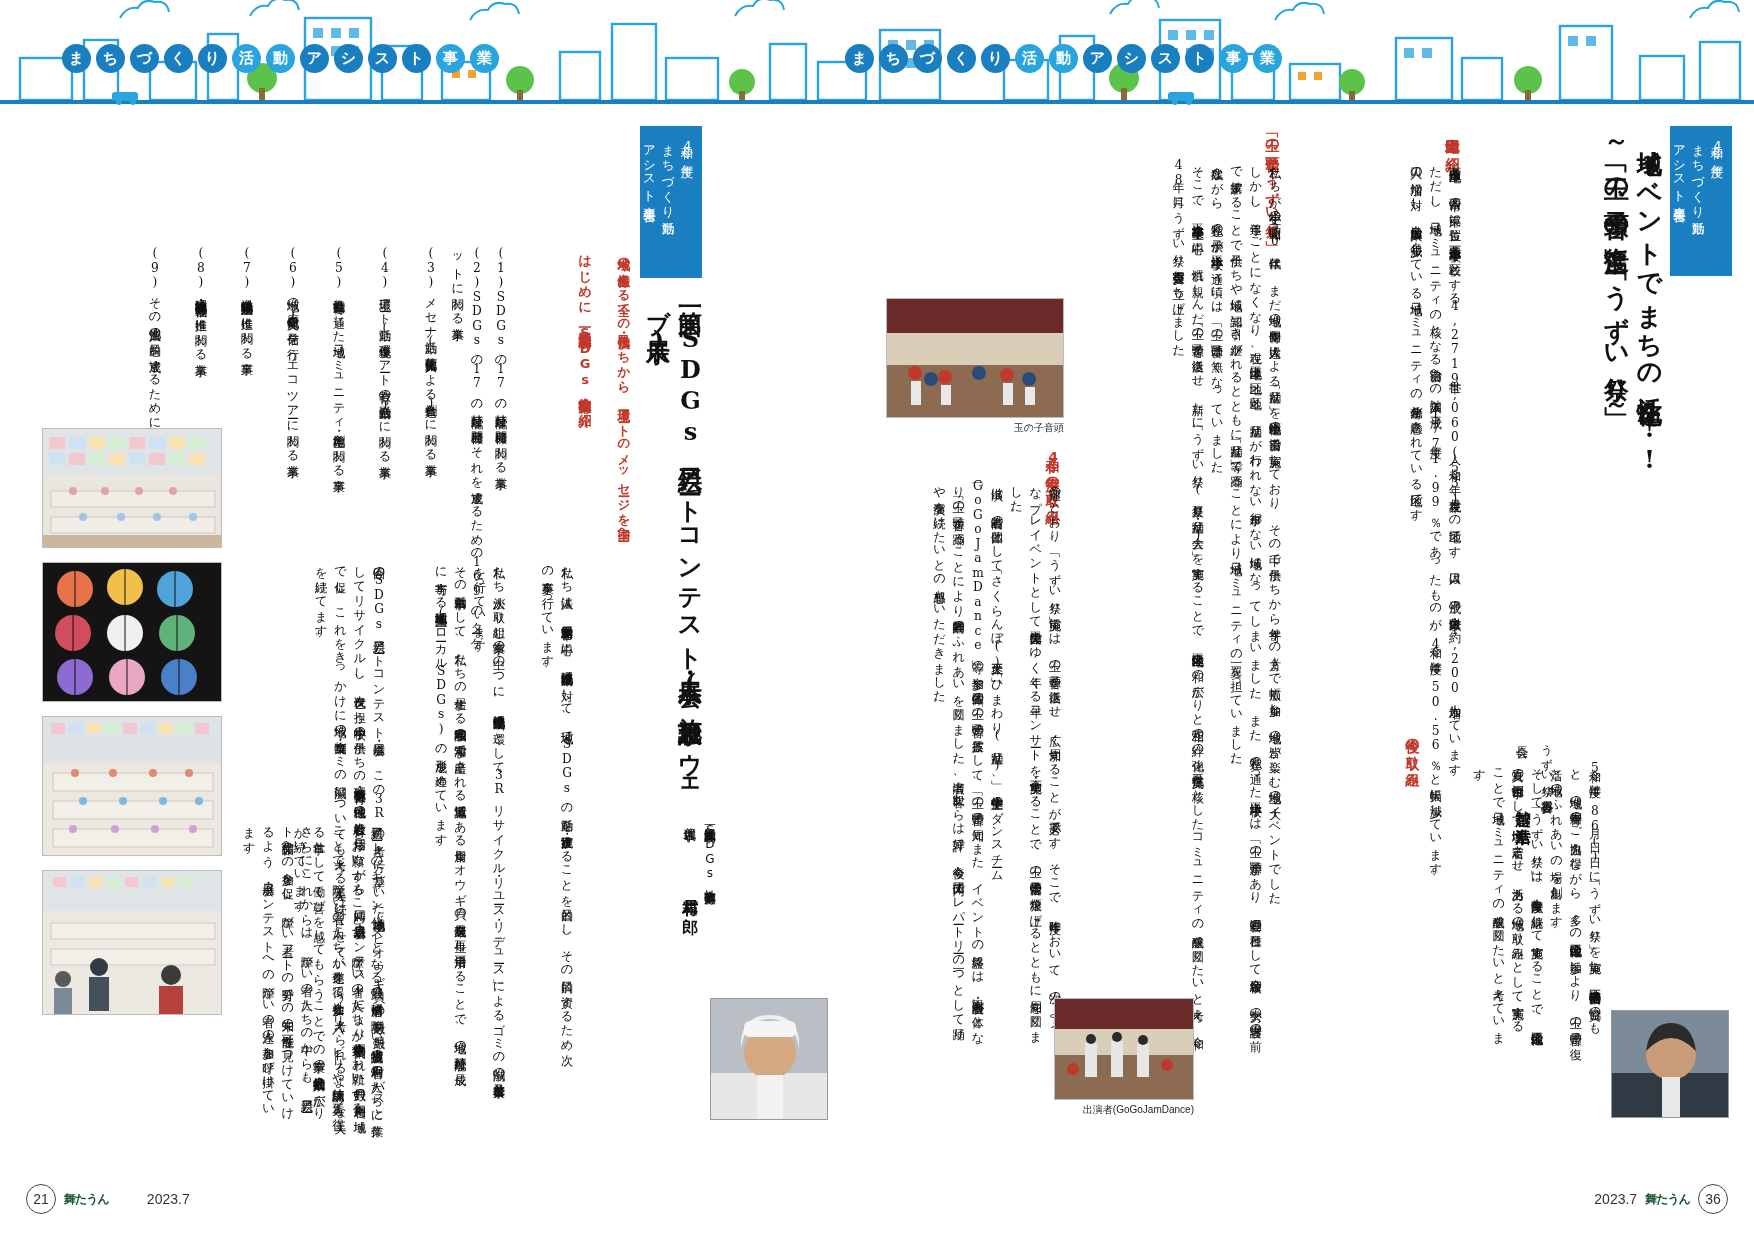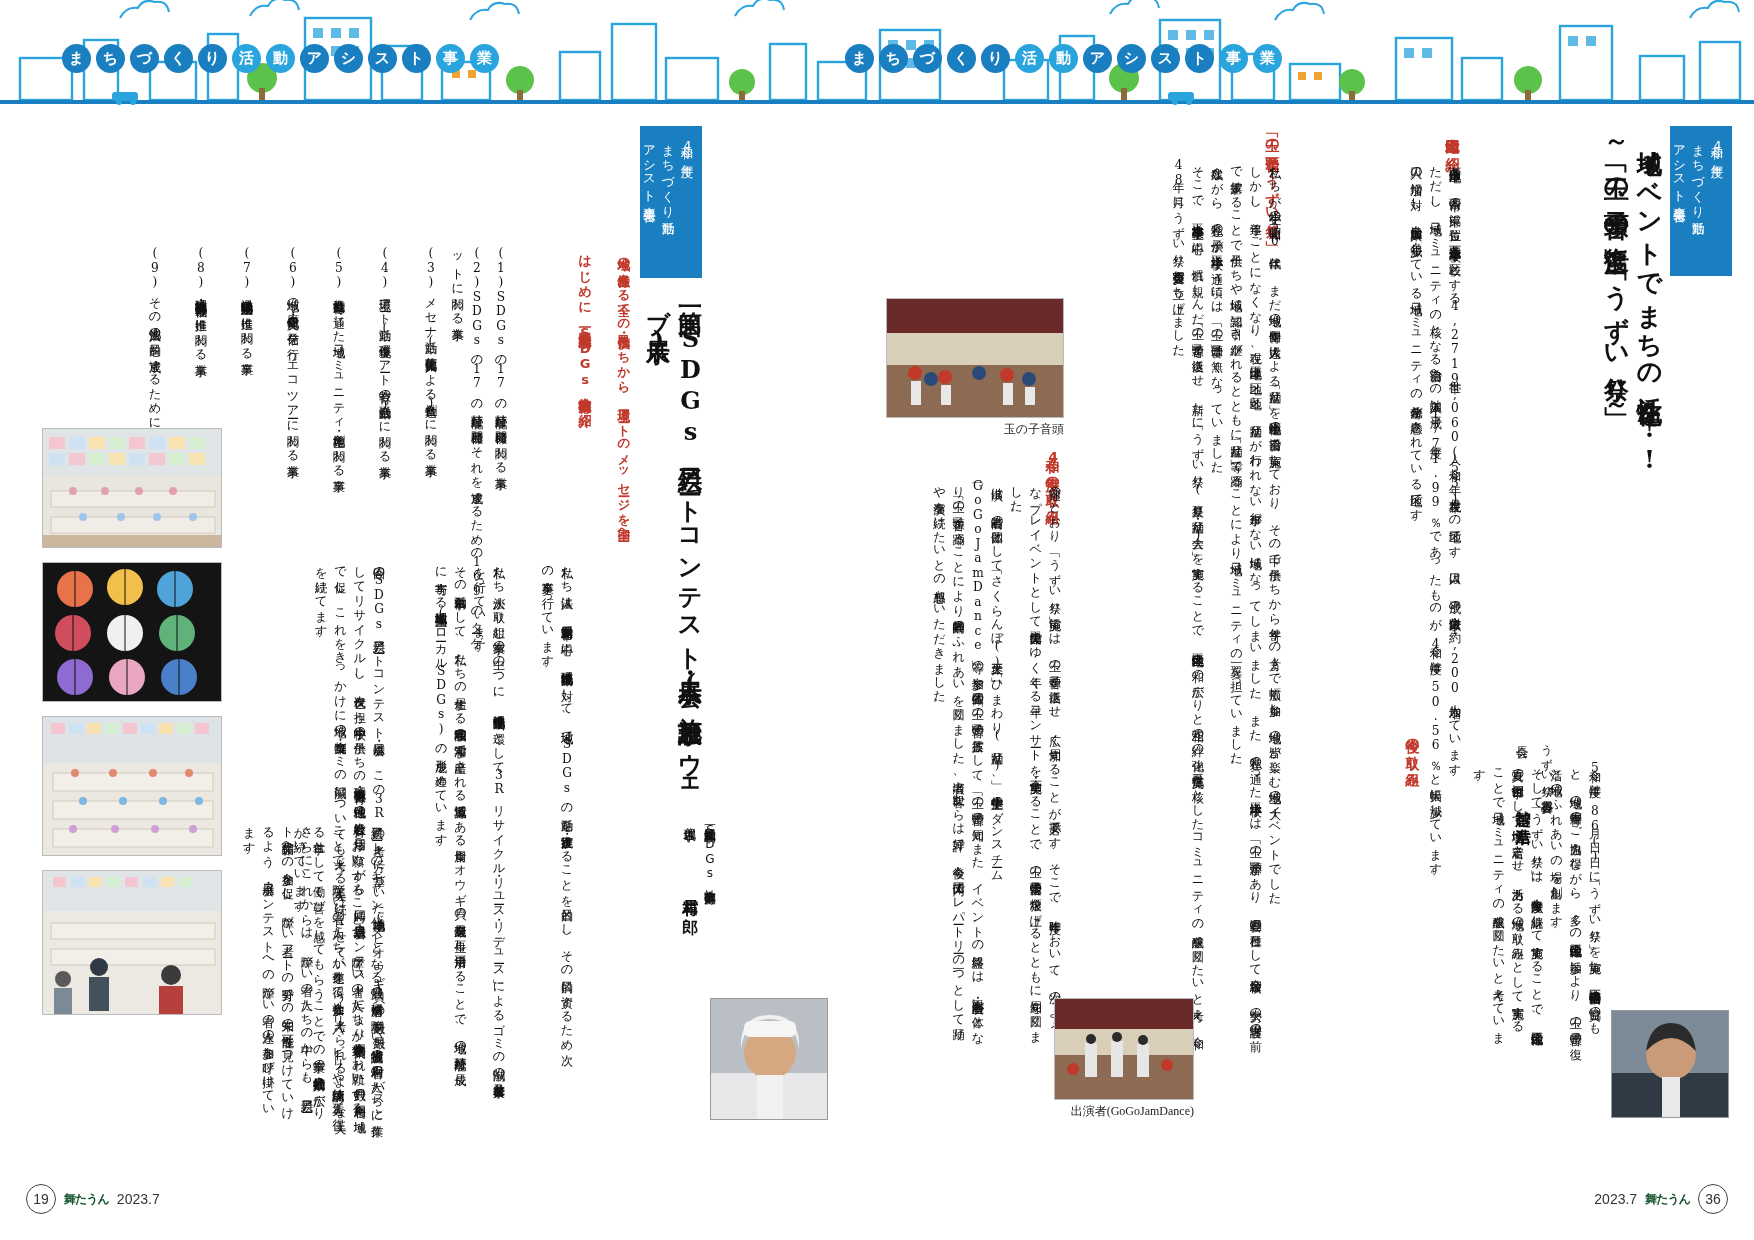--- a/index.html
+++ b/index.html
@@ -41,21 +41,21 @@
   .footer.right { right:26px; }
   .pagenum {
     width:30px;height:30px;border-radius:50%;
     border:1.5px solid #444; display:flex;align-items:center;justify-content:center;
     font-size:14px; color:#333;
   }
   .mag-logo {
     font-family:"Liberation Serif", serif; font-size:12px; font-weight:bold; color:#14532d;
     letter-spacing:-1px;
   }
-  .mag-date { font-size:14px; color:#333; }
+  .mag-date { font-size:14px; color:#333;margin-left:30px; }
 
   
   .vtext {
     writing-mode: vertical-rl;
     text-orientation: upright;
     font-family:"DejaVu Serif", serif;
     line-height:1.58;
     letter-spacing:0.5px;
   }
   .vtext.sans { font-family:"DejaVu Sans", sans-serif; }
@@ -70,21 +70,21 @@
   }
 
   .headline {
     writing-mode:vertical-rl; text-orientation:upright;
     font-family:"DejaVu Serif", serif;
     font-weight:bold; letter-spacing:2px;
   }
 
   .photo { background:#ccc; position:absolute; border:1px solid #bbb; overflow:hidden; }
   .caption {
-    position:absolute; font-family:Liberation Serif, serif; font-size:12px; color:#222;
+    position:absolute; font-family:Liberation Sans, sans-serif; font-size:10px; color:#222;
   }
   .portrait-frame { position:absolute; border:1px solid #999; background:#e8e8e8; overflow:hidden;}
 
   .redtext { color:#c0392b; }
   .ph-event { width:100%; height:100%; background:
       linear-gradient(#6d2b2b 0 28%, #d8cdb8 28% 62%, #8f6a53 62% 100%); }
   .ph-portrait { width:100%;height:100%; background:linear-gradient(#cfd8e0 0 45%, #9fb0bd 45% 100%); }
 </style>
 </head>
 <body>
@@ -495,19 +495,19 @@
             <rect x="46" y="106" width="20" height="34" fill="#44505c"></rect>
           <circle cx="128" cy="104" r="10" fill="#3b3b3b"></circle>
             <rect x="116" y="115" width="24" height="30" fill="#b6413c"></rect>
           <circle cx="20" cy="108" r="8" fill="#5a5a5a"></circle>
             <rect x="11" y="117" width="18" height="28" fill="#7b8a96"></rect>
         </g>
       </svg>
     </div>
 
     <div class="footer left">
-      <span class="pagenum">19</span>
+      <span class="pagenum">21</span>
       <span class="mag-logo">舞たうん</span>
       <span class="mag-date">2023.7</span>
     </div>
   </div>
 
 </div>
 
 </body></html>

